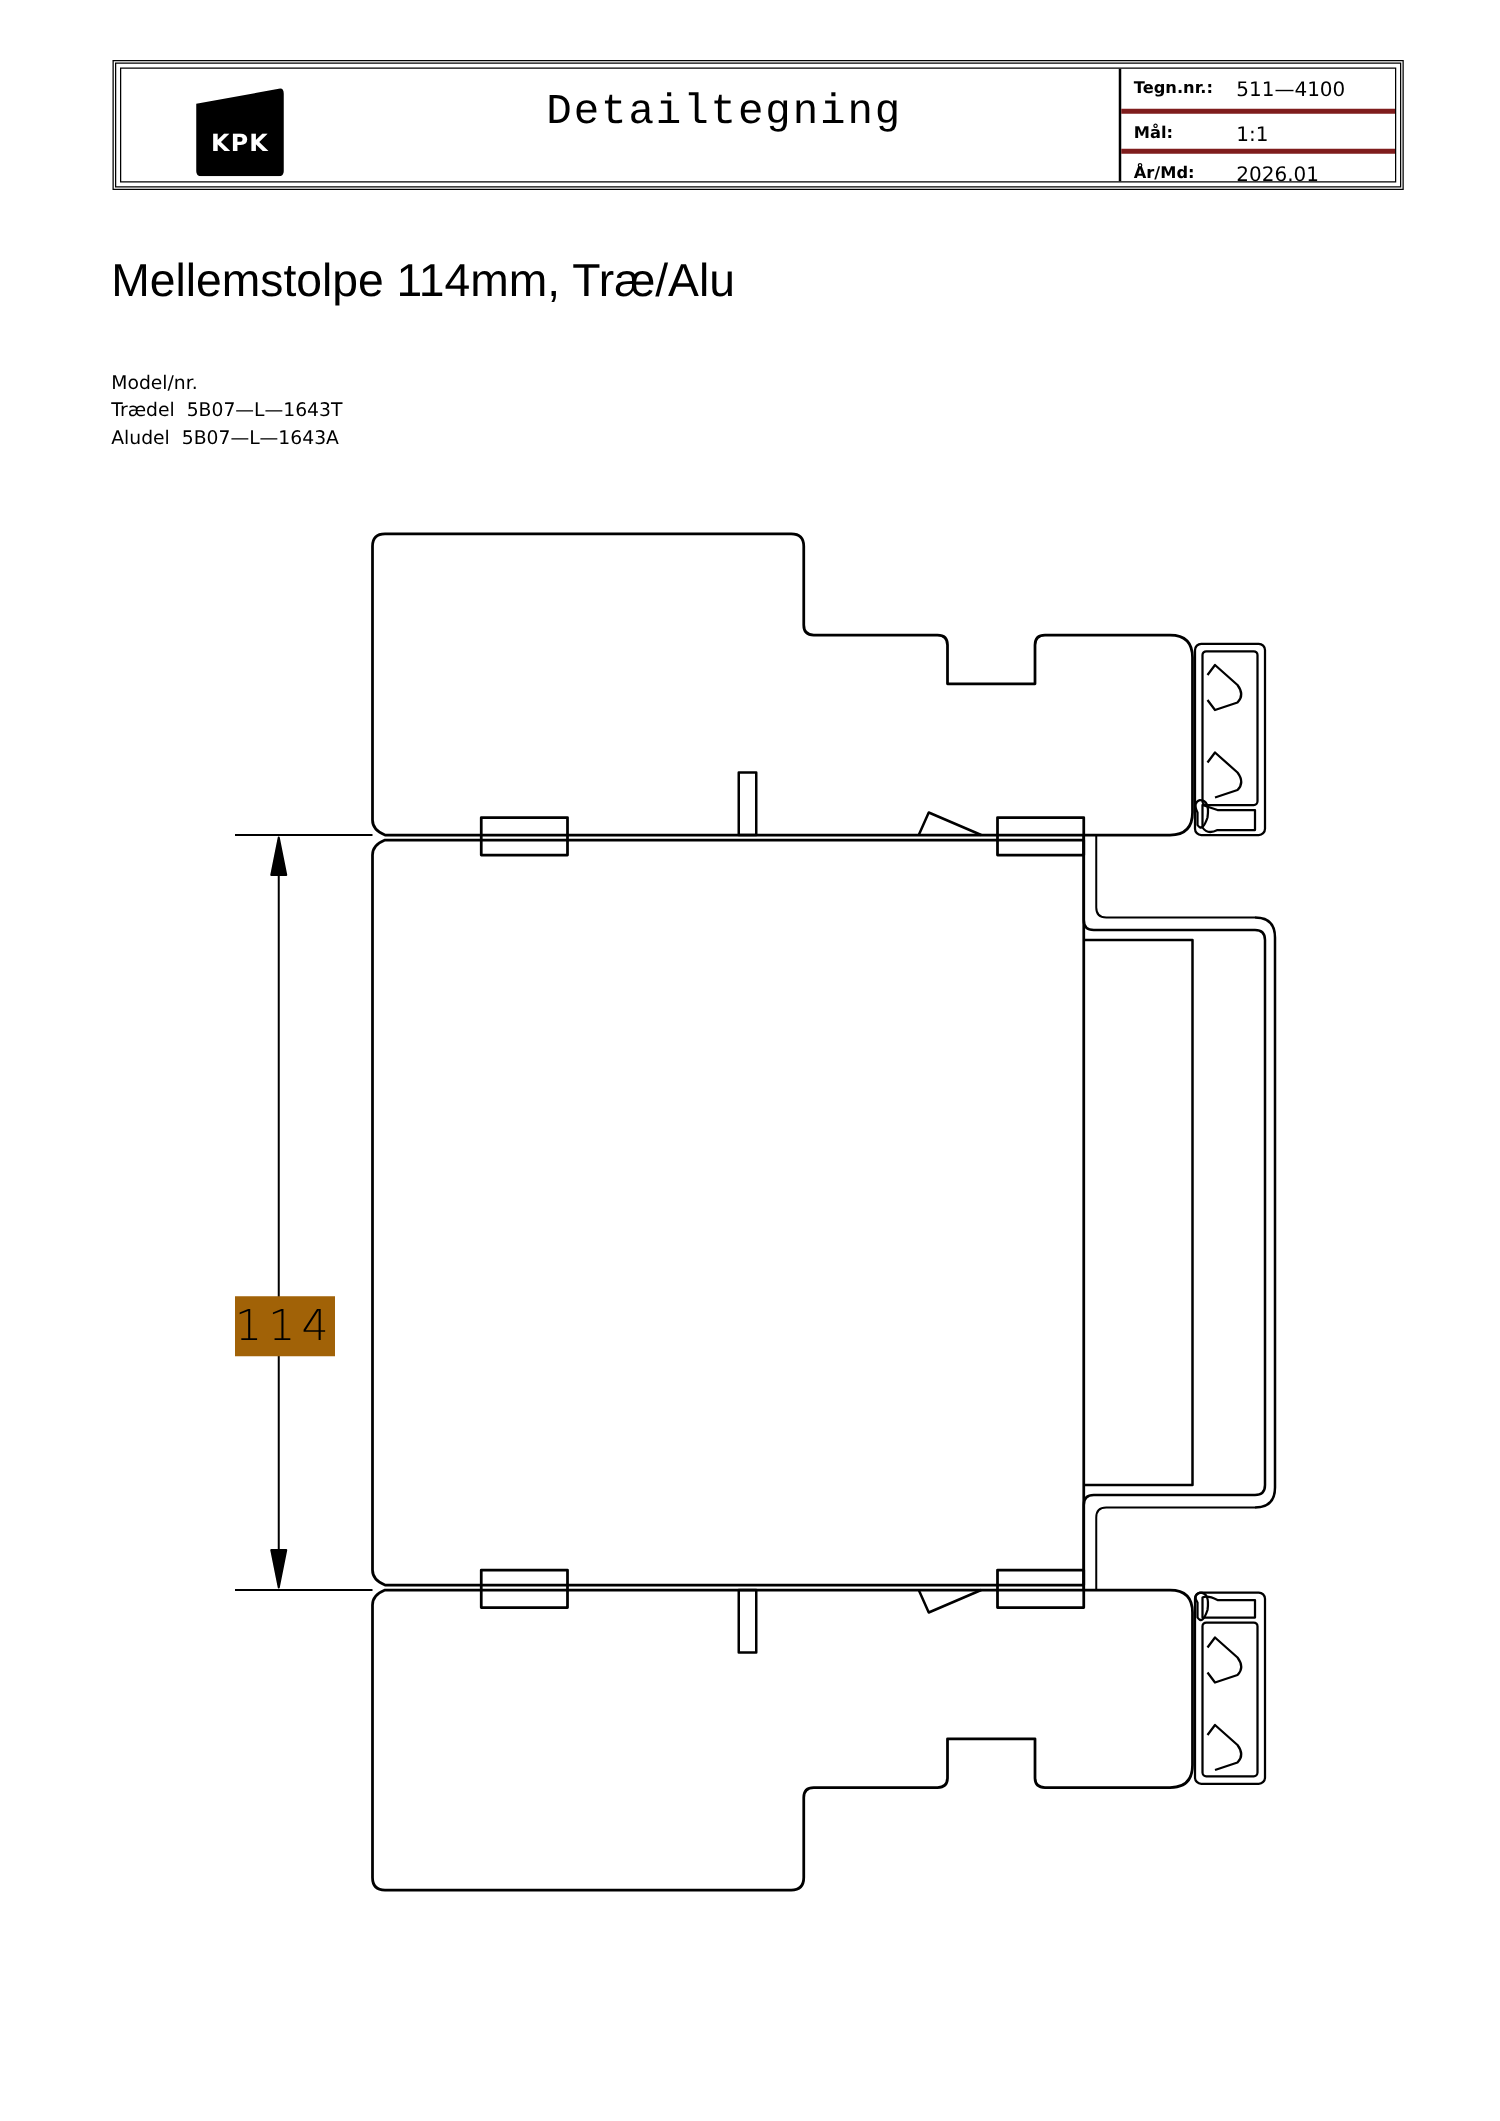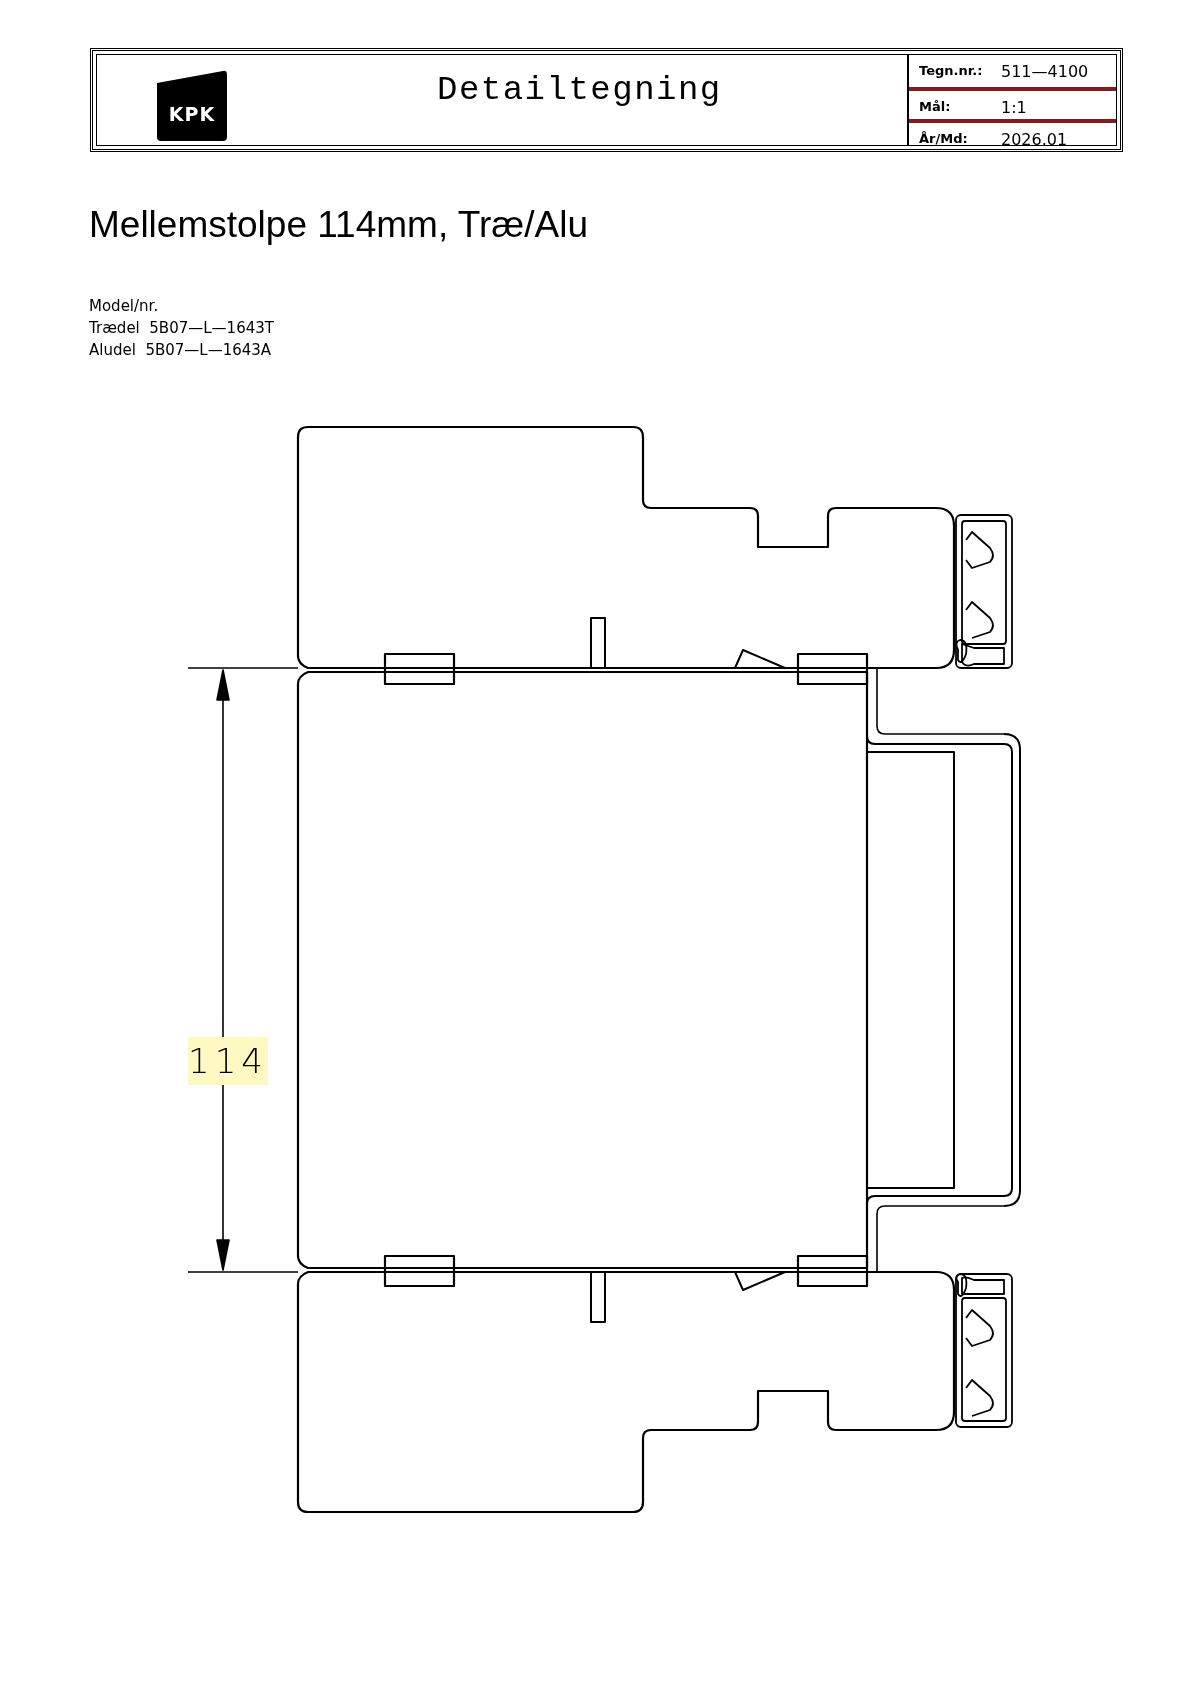--- a/index.html
+++ b/index.html
@@ -1,29 +1,29 @@
 <!DOCTYPE html>
 <html><head>
 <meta charset="utf-8">
 <style>
   html, body { margin: 0; padding: 0; background: #ffffff; }
   body { width: 1200px; height: 1697px; position: relative; overflow: hidden; font-family: "DejaVu Sans", sans-serif; color: #000; }
   .titleblock { position: absolute; left: 90px; top: 48px; width: 1033px; height: 104px; border: 3px double #000; box-sizing: border-box; }
   .tb-inner { position: absolute; inset: 3px; border: 1px solid #000; }
   .logo { position: absolute; left: 56px; top: 14px; width: 78px; height: 72px; }
   .doc-type { position: absolute; left: 340px; top: 16px; font-size: 34px; letter-spacing: 1.5px; font-family: Liberation Mono, monospace; font-weight: 300; }
-  .meta { position: absolute; left: 798px; top: 0; right: 0; bottom: 0; border-left: 2px solid #000; margin-left: 12px; }
+  .meta { position: absolute; left: 798px; top: 0; right: 0; bottom: 0; border-left: 2px solid #000; }
   .meta-row { position: absolute; left: 0; right: 0; height: 32px; font-size: 14px; font-weight: bold; }
   .meta-row + .meta-row { border-top: 4px solid #7f1d1d; }
   .meta-row .k { position: absolute; left: 10px; top: 8px; font-size: 13px; }
   .meta-row .v { position: absolute; left: 92px; top: 7px; font-weight: normal; font-size: 16px; }
   .page-title { position: absolute; left: 89px; top: 204px; font-family: "Liberation Sans", sans-serif; font-size: 37px; text-align: right; }
   .model-block { position: absolute; left: 89px; top: 295px; font-family: "DejaVu Sans", sans-serif; font-size: 15px; line-height: 22px; }
   .drawing { position: absolute; left: 0; top: 0; width: 1200px; height: 1697px; }
-  .dim-label { position: absolute; left: 188px; top: 1037px; font-size: 34px; letter-spacing: 5px; background: #fef9c3; padding: 4px 0; font-family: "DejaVu Sans", sans-serif; font-weight: 300; }
+  .dim-label { position: absolute; left: 188px; top: 1037px; font-size: 34px; letter-spacing: 5px; background: #a16207; padding: 4px 0; font-family: "DejaVu Sans", sans-serif; font-weight: 300; }
 </style>
 </head>
 <body>
 
 <div class="titleblock">
   <div class="tb-inner">
     <div class="logo">
       <svg width="78" height="72" viewBox="0 0 78 72">
         <path d="M4 14 L70 2 Q74 1 74 6 L74 68 Q74 72 70 72 L8 72 Q4 72 4 68 Z" fill="#000"></path>
         <text x="39" y="52" text-anchor="middle" fill="#fff" font-family="DejaVu Sans, sans-serif" font-weight="bold" font-size="19" letter-spacing="1">KPK</text>

